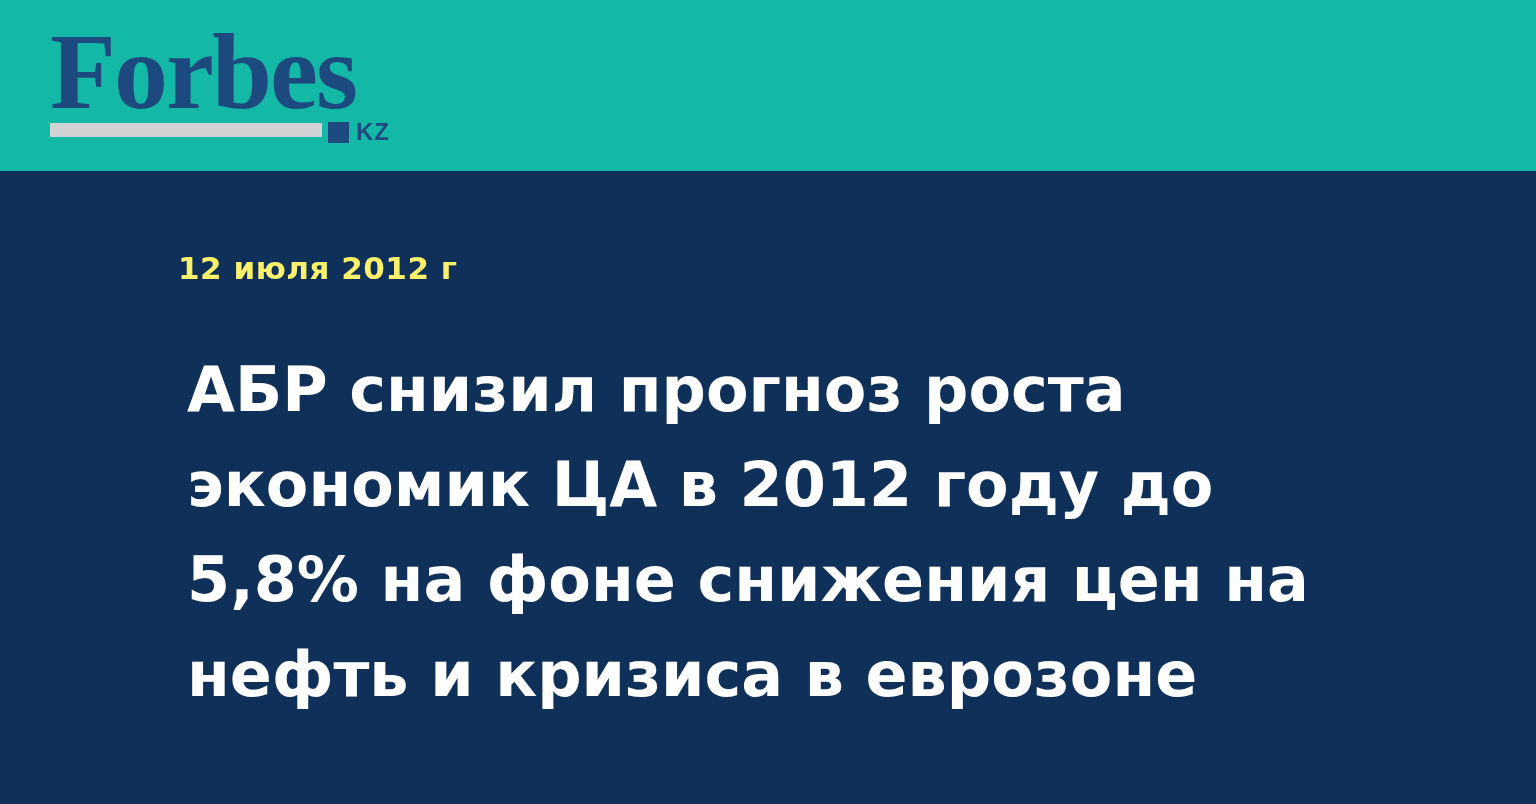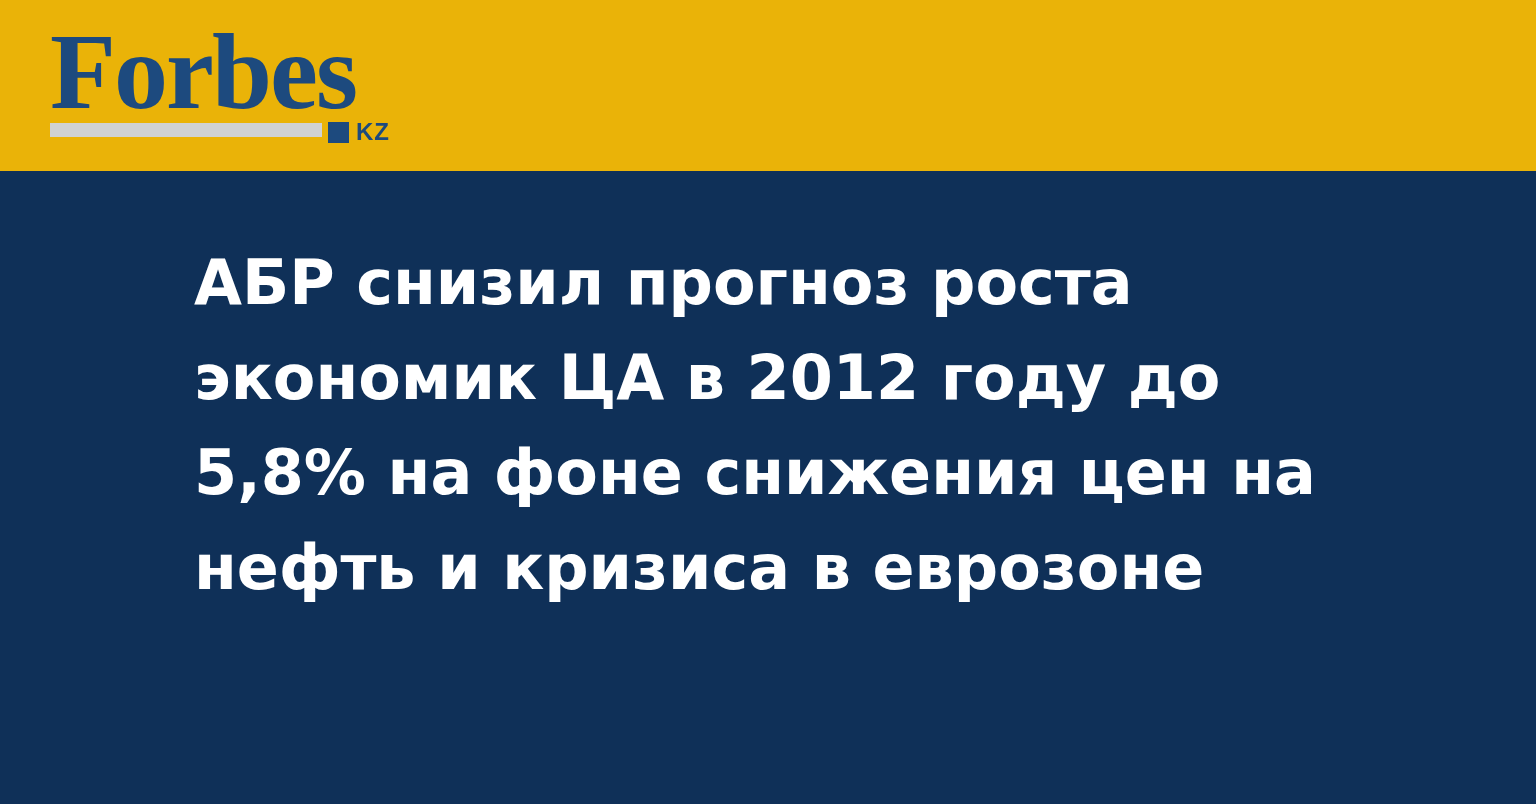--- a/index.html
+++ b/index.html
@@ -21,21 +21,21 @@
     background: #ffffff;
   }
 
   
   .site-header {
     position: absolute;
     left: 0;
     top: 0;
     width: 1536px;
     height: 181px;
-    background: #eab308;
+    background: #14b8a6;
   }
 
   .logo {
     position: absolute;
     left: 50px;
     top: 18px;
     width: 370px;
     height: 130px;
   }
 
@@ -105,21 +105,21 @@
     font-family: "DejaVu Sans", "Liberation Sans", sans-serif;
     font-weight: bold;
     font-size: 31px;
     line-height: 34px;
     letter-spacing: 0.5px;
     color: #faf06a;
     white-space: nowrap;
   }
 
   .article-title {
-    margin: 16px;
+    margin: 9px;
     padding-top: 48px;
     width: 1185px;
     font-family: "DejaVu Sans", "Liberation Sans", sans-serif;
     font-weight: bold;
     font-size: 62px;
     line-height: 95px;
     letter-spacing: 0px;
     color: #ffffff;
   }
 </style>
@@ -132,17 +132,18 @@
     <a class="logo" href="#">
       <span class="logo-wordmark">Forbes</span>
       <span class="logo-rule"></span>
       <span class="logo-kz-square"></span>
       <span class="logo-kz-text">KZ</span>
     </a>
   </header>
 
   <section class="hero">
     <div class="hero-inner">
+      <p class="article-date">12 июля 2012 г</p>
       <h1 class="article-title">АБР снизил прогноз роста экономик ЦА в 2012 году до 5,8% на фоне снижения цен на нефть и кризиса в еврозоне</h1>
     </div>
   </section>
 
 </div>
 
 </body></html>

